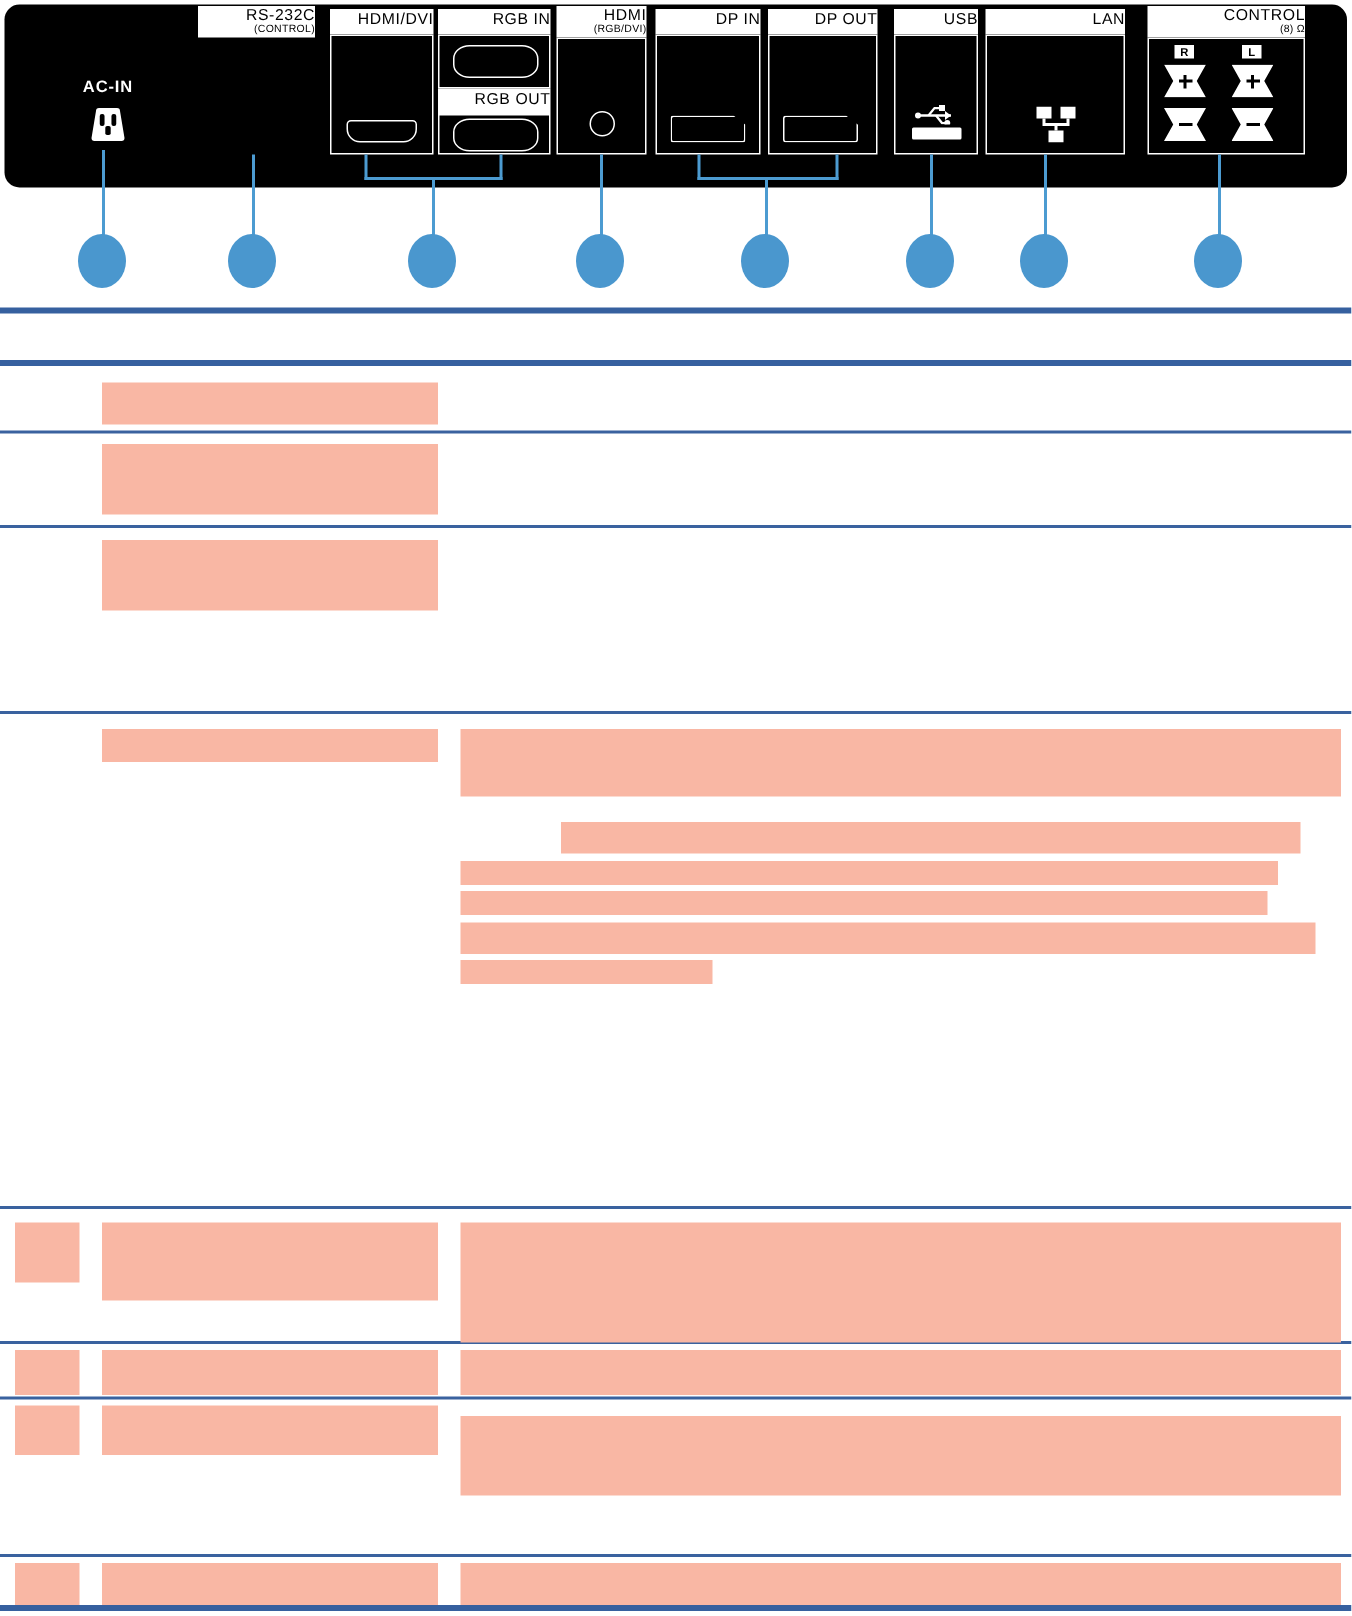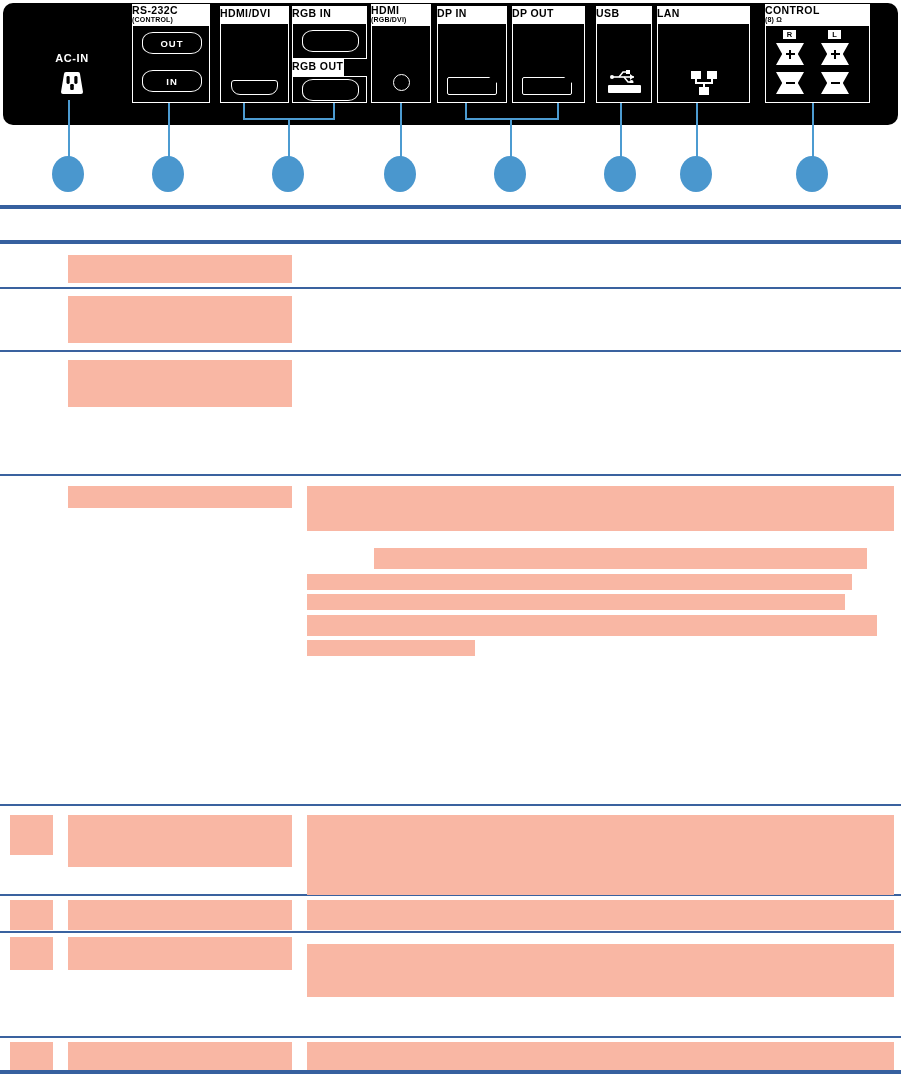--- a/index.html
+++ b/index.html
@@ -34,23 +34,23 @@
     position: absolute;
     box-sizing: border-box;
     border: 1.4px solid #ffffff;
     background: #000000;
   }
   .conn-title {
     position: absolute;
     box-sizing: border-box;
     background: #ffffff;
     color: #000000;
-    text-align: left;
+    text-align: right;
     font-family: "Liberation Sans", sans-serif;
-    font-weight: bold;
+    font-weight: normal;
     letter-spacing: 0.4px;
     line-height: 1.05;
     overflow: hidden;
   }
   .conn-title .t1 { display:block; font-size: 10.5px; }
   .conn-title .t2 { display:block; font-size: 7px; letter-spacing: 0.2px; }
 
   
   .plain-label {
     position: absolute;
@@ -174,40 +174,36 @@
       <rect x="8.5" y="6" width="3.2" height="8" rx="1.4" fill="#000000"></rect>
       <rect x="16.3" y="6" width="3.2" height="8" rx="1.4" fill="#000000"></rect>
       <rect x="12.2" y="14" width="3.6" height="6" rx="1.2" fill="#000000"></rect>
     </svg>
   </div>
 
   <div class="conn-title" style="left:132px; top:4px; width:78px; height:21px; padding-top:1px;">
     <span class="t1">RS-232C</span>
     <span class="t2">(CONTROL)</span>
   </div>
-  <div class="conn" style="left:132px; top:25px; width:78px; height:78px;">
-    <div class="shape-dsub" style="left:9px; top:6px; width:60px; height:22px;">OUT</div>
-    <div class="shape-dsub" style="left:9px; top:44px; width:60px; height:22px;">IN</div>
-  </div>
 
   <div class="conn-title" style="left:220px; top:6px; width:69px; height:17px; padding-top:2px;">
     <span class="t1">HDMI/DVI</span>
   </div>
   <div class="conn" style="left:220px; top:23px; width:69px; height:80px;">
     <div class="shape-hdmi" style="left:10px; top:56px; width:47px; height:15px;"></div>
   </div>
 
   <div class="conn-title" style="left:292px; top:6px; width:75px; height:17px; padding-top:2px;">
     <span class="t1">RGB IN</span>
   </div>
   <div class="conn" style="left:292px; top:23px; width:75px; height:36px;">
     <div class="shape-dsub" style="left:9px; top:6px; width:57px; height:22px;"></div>
   </div>
 
-  <div class="conn-title" style="left:292px; top:59px; width:52px; height:17px; padding-top:2px;">
+  <div class="conn-title" style="left:292px; top:59px; width:75px; height:17px; padding-top:2px;">
     <span class="t1">RGB OUT</span>
   </div>
   <div class="conn" style="left:292px; top:76px; width:75px; height:27px;">
     <div class="shape-dsub" style="left:9px; top:2px; width:57px; height:22px;"></div>
   </div>
 
   <div class="conn-title" style="left:371px; top:4px; width:60px; height:21px; padding-top:1px;">
     <span class="t1">HDMI</span>
     <span class="t2">(RGB/DVI)</span>
   </div>

